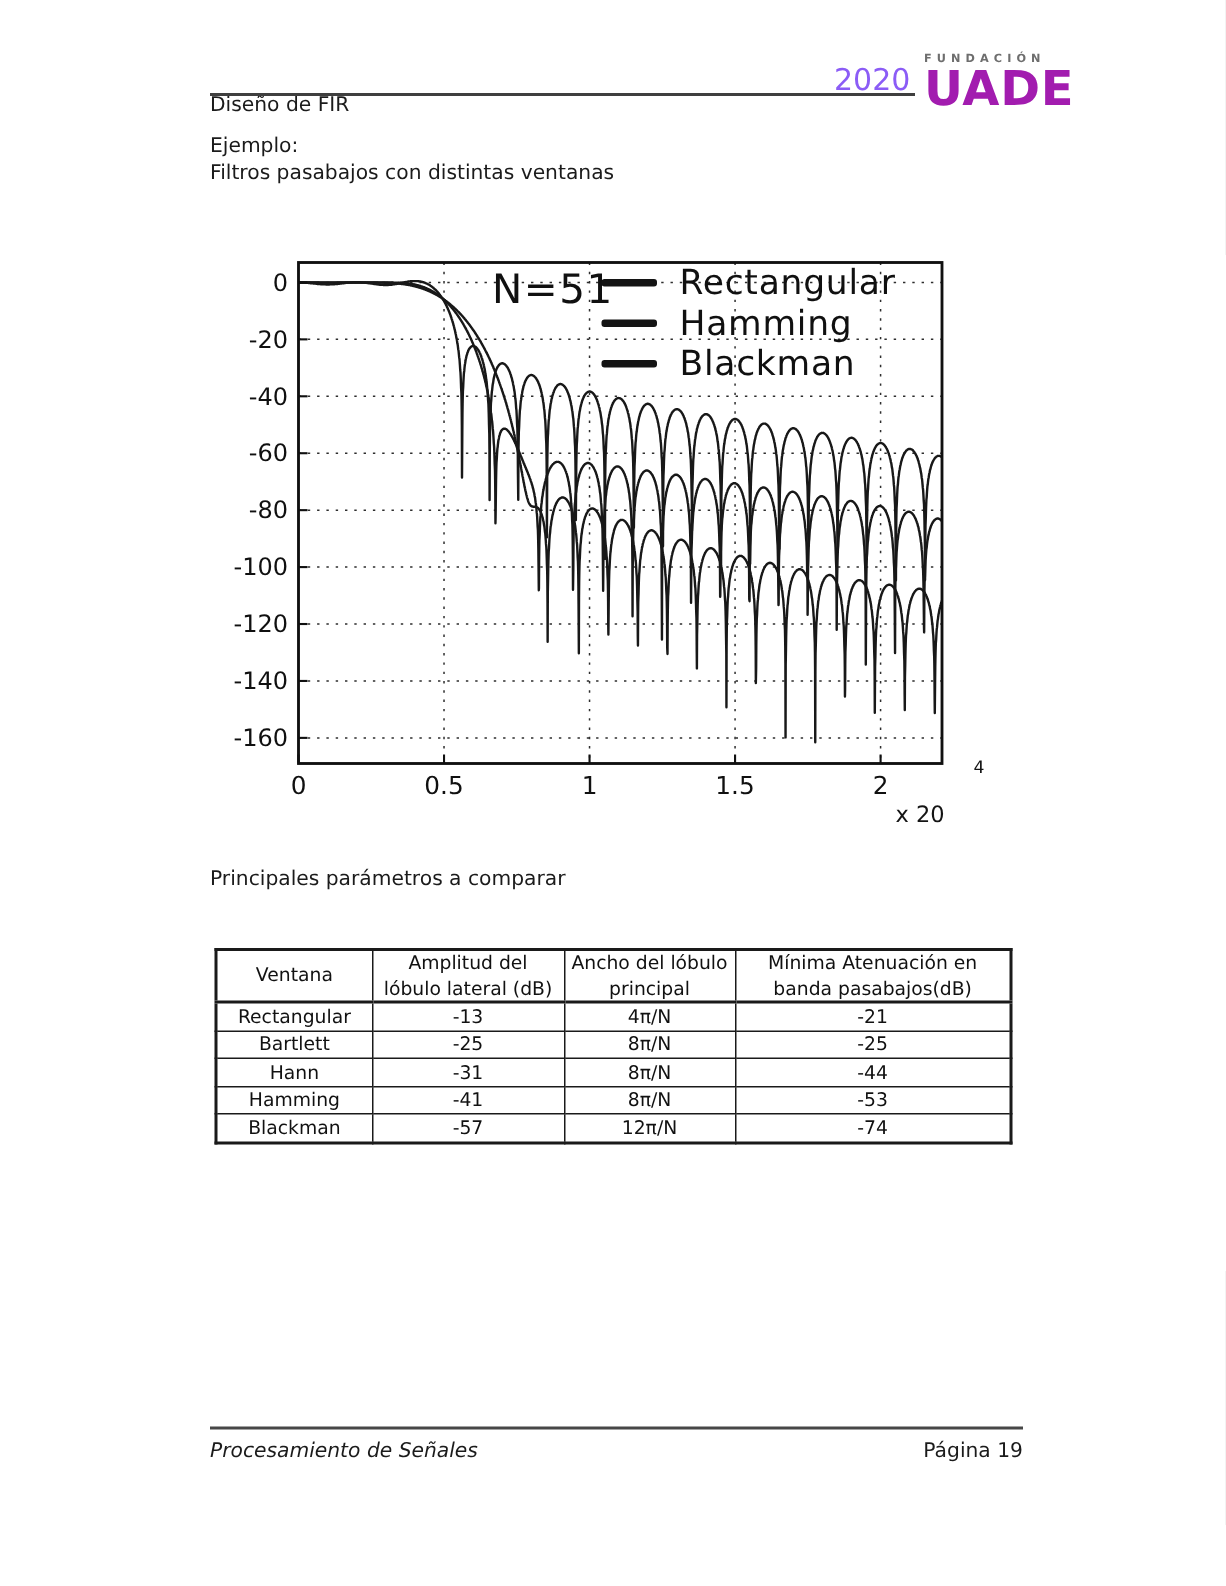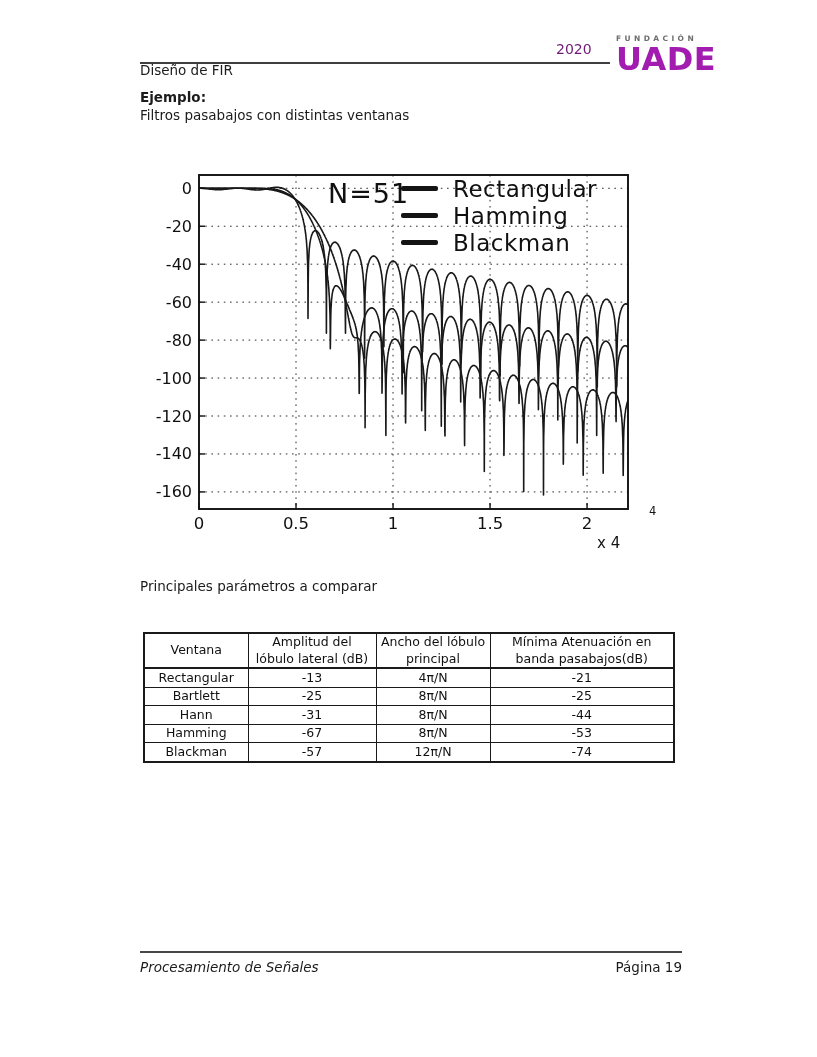--- a/index.html
+++ b/index.html
@@ -2,26 +2,26 @@
 <html><head>
 <meta charset="utf-8">
 <style>
   html,body{margin:0;padding:0;background:#e9e9e9;}
   .page{position:relative;width:817px;height:1057px;background:#ffffff;overflow:hidden;
         font-family:"DejaVu Sans","Liberation Sans",sans-serif;color:#1b1b1b;}
 
   
   .header-title{position:absolute;left:140px;top:62px;font-size:13.5px;}
   .header-rule{position:absolute;left:140px;top:62px;width:470px;height:2px;background:#3f3f3f;}
-  .header-year{position:absolute;left:556px;top:41px;font-size:14px;color:#701a75;}
+  .header-year{position:absolute;left:556px;top:41px;font-size:20px;color:#8b5cf6;}
   .logo{position:absolute;left:616px;top:35px;width:94px;text-align:left;line-height:1;}
   .logo-top{font-size:7.5px;font-weight:bold;letter-spacing:3.4px;color:#6e6e6e;white-space:nowrap;}
   .logo-main{font-size:32px;font-weight:bold;color:#a21caf;letter-spacing:.5px;margin-top:0;}
 
-  .example-label{position:absolute;left:140px;top:89px;font-size:13.5px;font-weight:bold;}
+  .example-label{position:absolute;left:140px;top:89px;font-size:13.5px;font-weight:normal;}
   .example-desc{position:absolute;left:140px;top:107px;font-size:13.5px;}
 
   
   .figure{position:absolute;left:150px;top:148px;width:545px;height:420px;margin:0;}
   .figure svg{position:absolute;left:0;top:0;}
   .grid{stroke:#2e2e2e;stroke-width:1;stroke-dasharray:1.6 4.6;fill:none;}
   .tick{stroke:#101010;stroke-width:1.4;}
   .axisbox{fill:none;stroke:#101010;stroke-width:1.9;}
   .curve{fill:none;stroke:#181818;stroke-width:1.6;stroke-linejoin:round;}
   .ylab{font-size:16px;fill:#101010;text-anchor:end;font-family:"DejaVu Sans",sans-serif;}
@@ -121,21 +121,21 @@
       </div>
       <div class="legend-row">
         <span class="legend-sample"></span>
         <span class="legend-label">Hamming</span>
       </div>
       <div class="legend-row">
         <span class="legend-sample"></span>
         <span class="legend-label">Blackman</span>
       </div>
     </div>
-    <div class="x-scale">x 4</div>
+    <div class="x-scale">x 20</div>
     <div class="x-scale-exp">4</div>
   </figure>
 
   <div class="table-caption">Principales parámetros a comparar</div>
   <table class="params">
     <colgroup>
         <col style="width:104px">
         <col style="width:128px">
         <col style="width:114px">
         <col style="width:184px">
@@ -162,21 +162,21 @@
         <td>-25</td>
       </tr>
       <tr>
         <td>Hann</td>
         <td>-31</td>
         <td>8π/N</td>
         <td>-44</td>
       </tr>
       <tr>
         <td>Hamming</td>
-        <td>-67</td>
+        <td>-41</td>
         <td>8π/N</td>
         <td>-53</td>
       </tr>
       <tr>
         <td>Blackman</td>
         <td>-57</td>
         <td>12π/N</td>
         <td>-74</td>
       </tr>
     </tbody>

